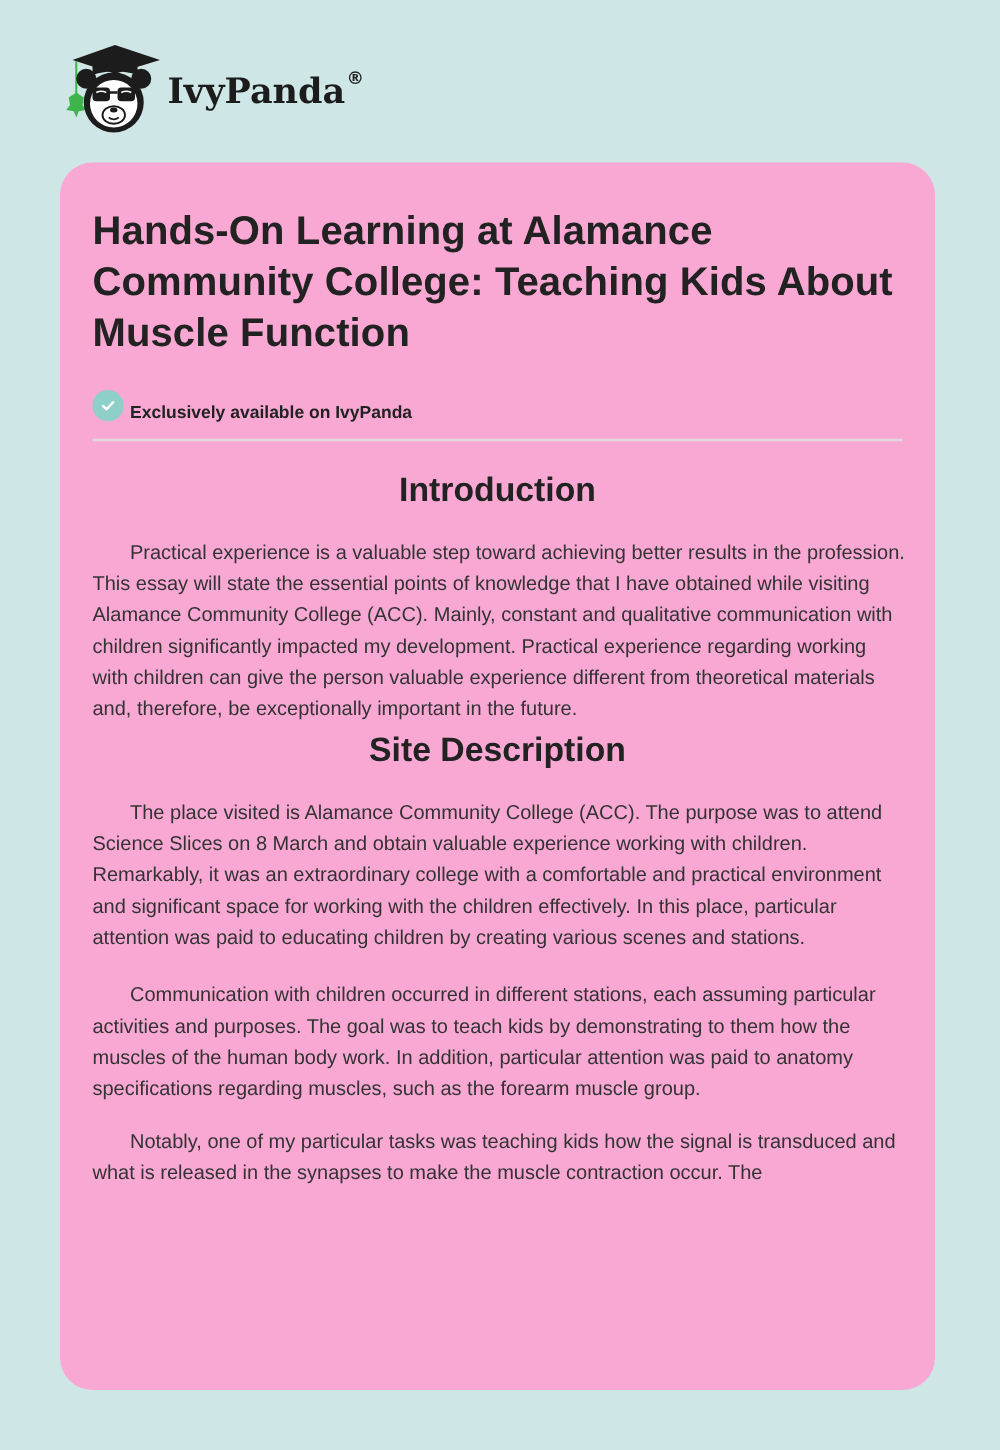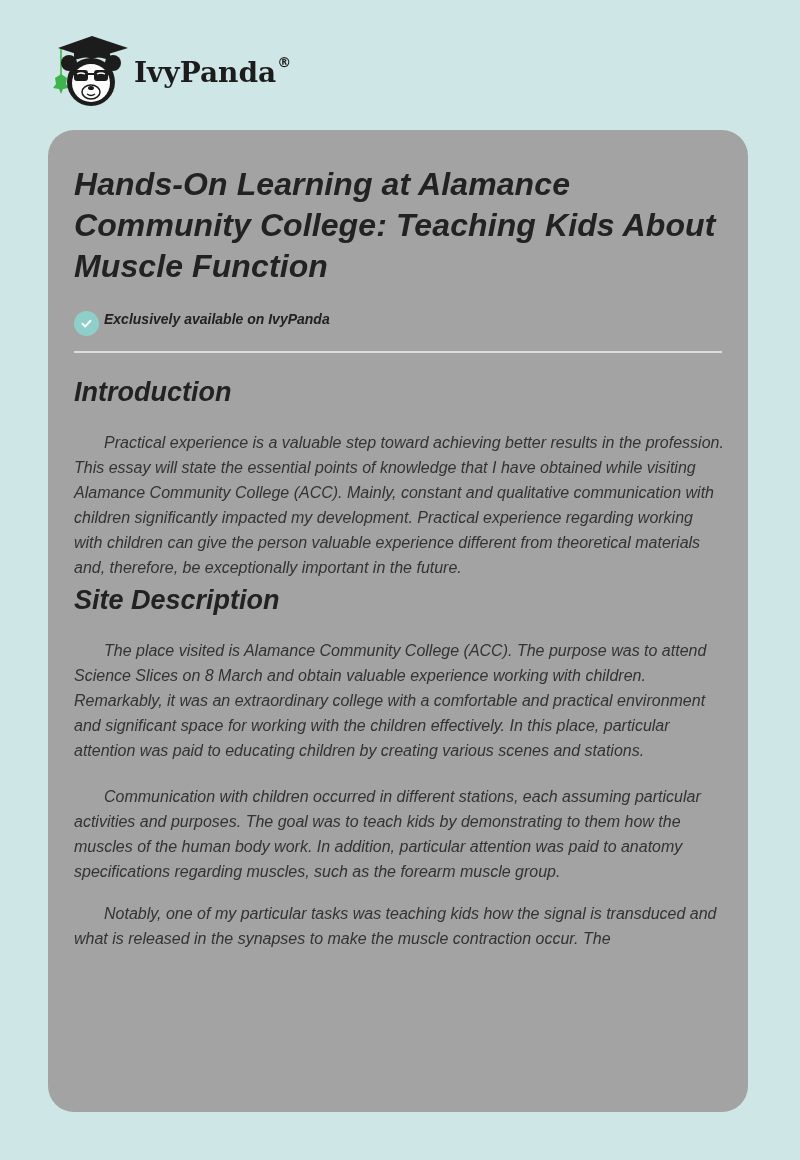--- a/index.html
+++ b/index.html
@@ -53,39 +53,38 @@
       margin-left: 1px;
       position: relative;
       top: -4px;
     }
     .card {
       position: absolute;
       left: 48px;
       top: 130px;
       width: 700px;
       height: 982px;
-      background: #a3a3a3;
+      background: #f9a8d4;
       border-radius: 26px;
       overflow: hidden;
-      font-style: italic;
     }
     .card-inner {
       padding: 34px 26px 0 26px;
     }
     .title {
       font-family: "Liberation Sans", sans-serif;
       font-weight: bold;
       font-size: 32px;
       line-height: 41px;
       color: #222222;
       letter-spacing: 0.1px;
     }
     .exclusive {
       display: flex;
-      align-items: flex-start;
+      align-items: flex-end;
       margin-top: 24px;
       height: 26px;
     }
     .check-badge {
       width: 25px;
       height: 25px;
       border-radius: 50%;
       background: #8ecfca;
       display: flex;
       align-items: center;
@@ -102,20 +101,21 @@
       background: #dcdcdc;
       margin-top: 14px;
       width: 648px;
     }
     h2.section {
       font-family: "Liberation Sans", sans-serif;
       font-weight: bold;
       font-size: 27px;
       line-height: 34px;
       color: #222222;
+      text-align: center;
     }
     p.para {
       font-size: 16px;
       line-height: 25px;
       color: #333333;
       text-indent: 30px;
       width: 650px;
     }
   </style>
 </head>

